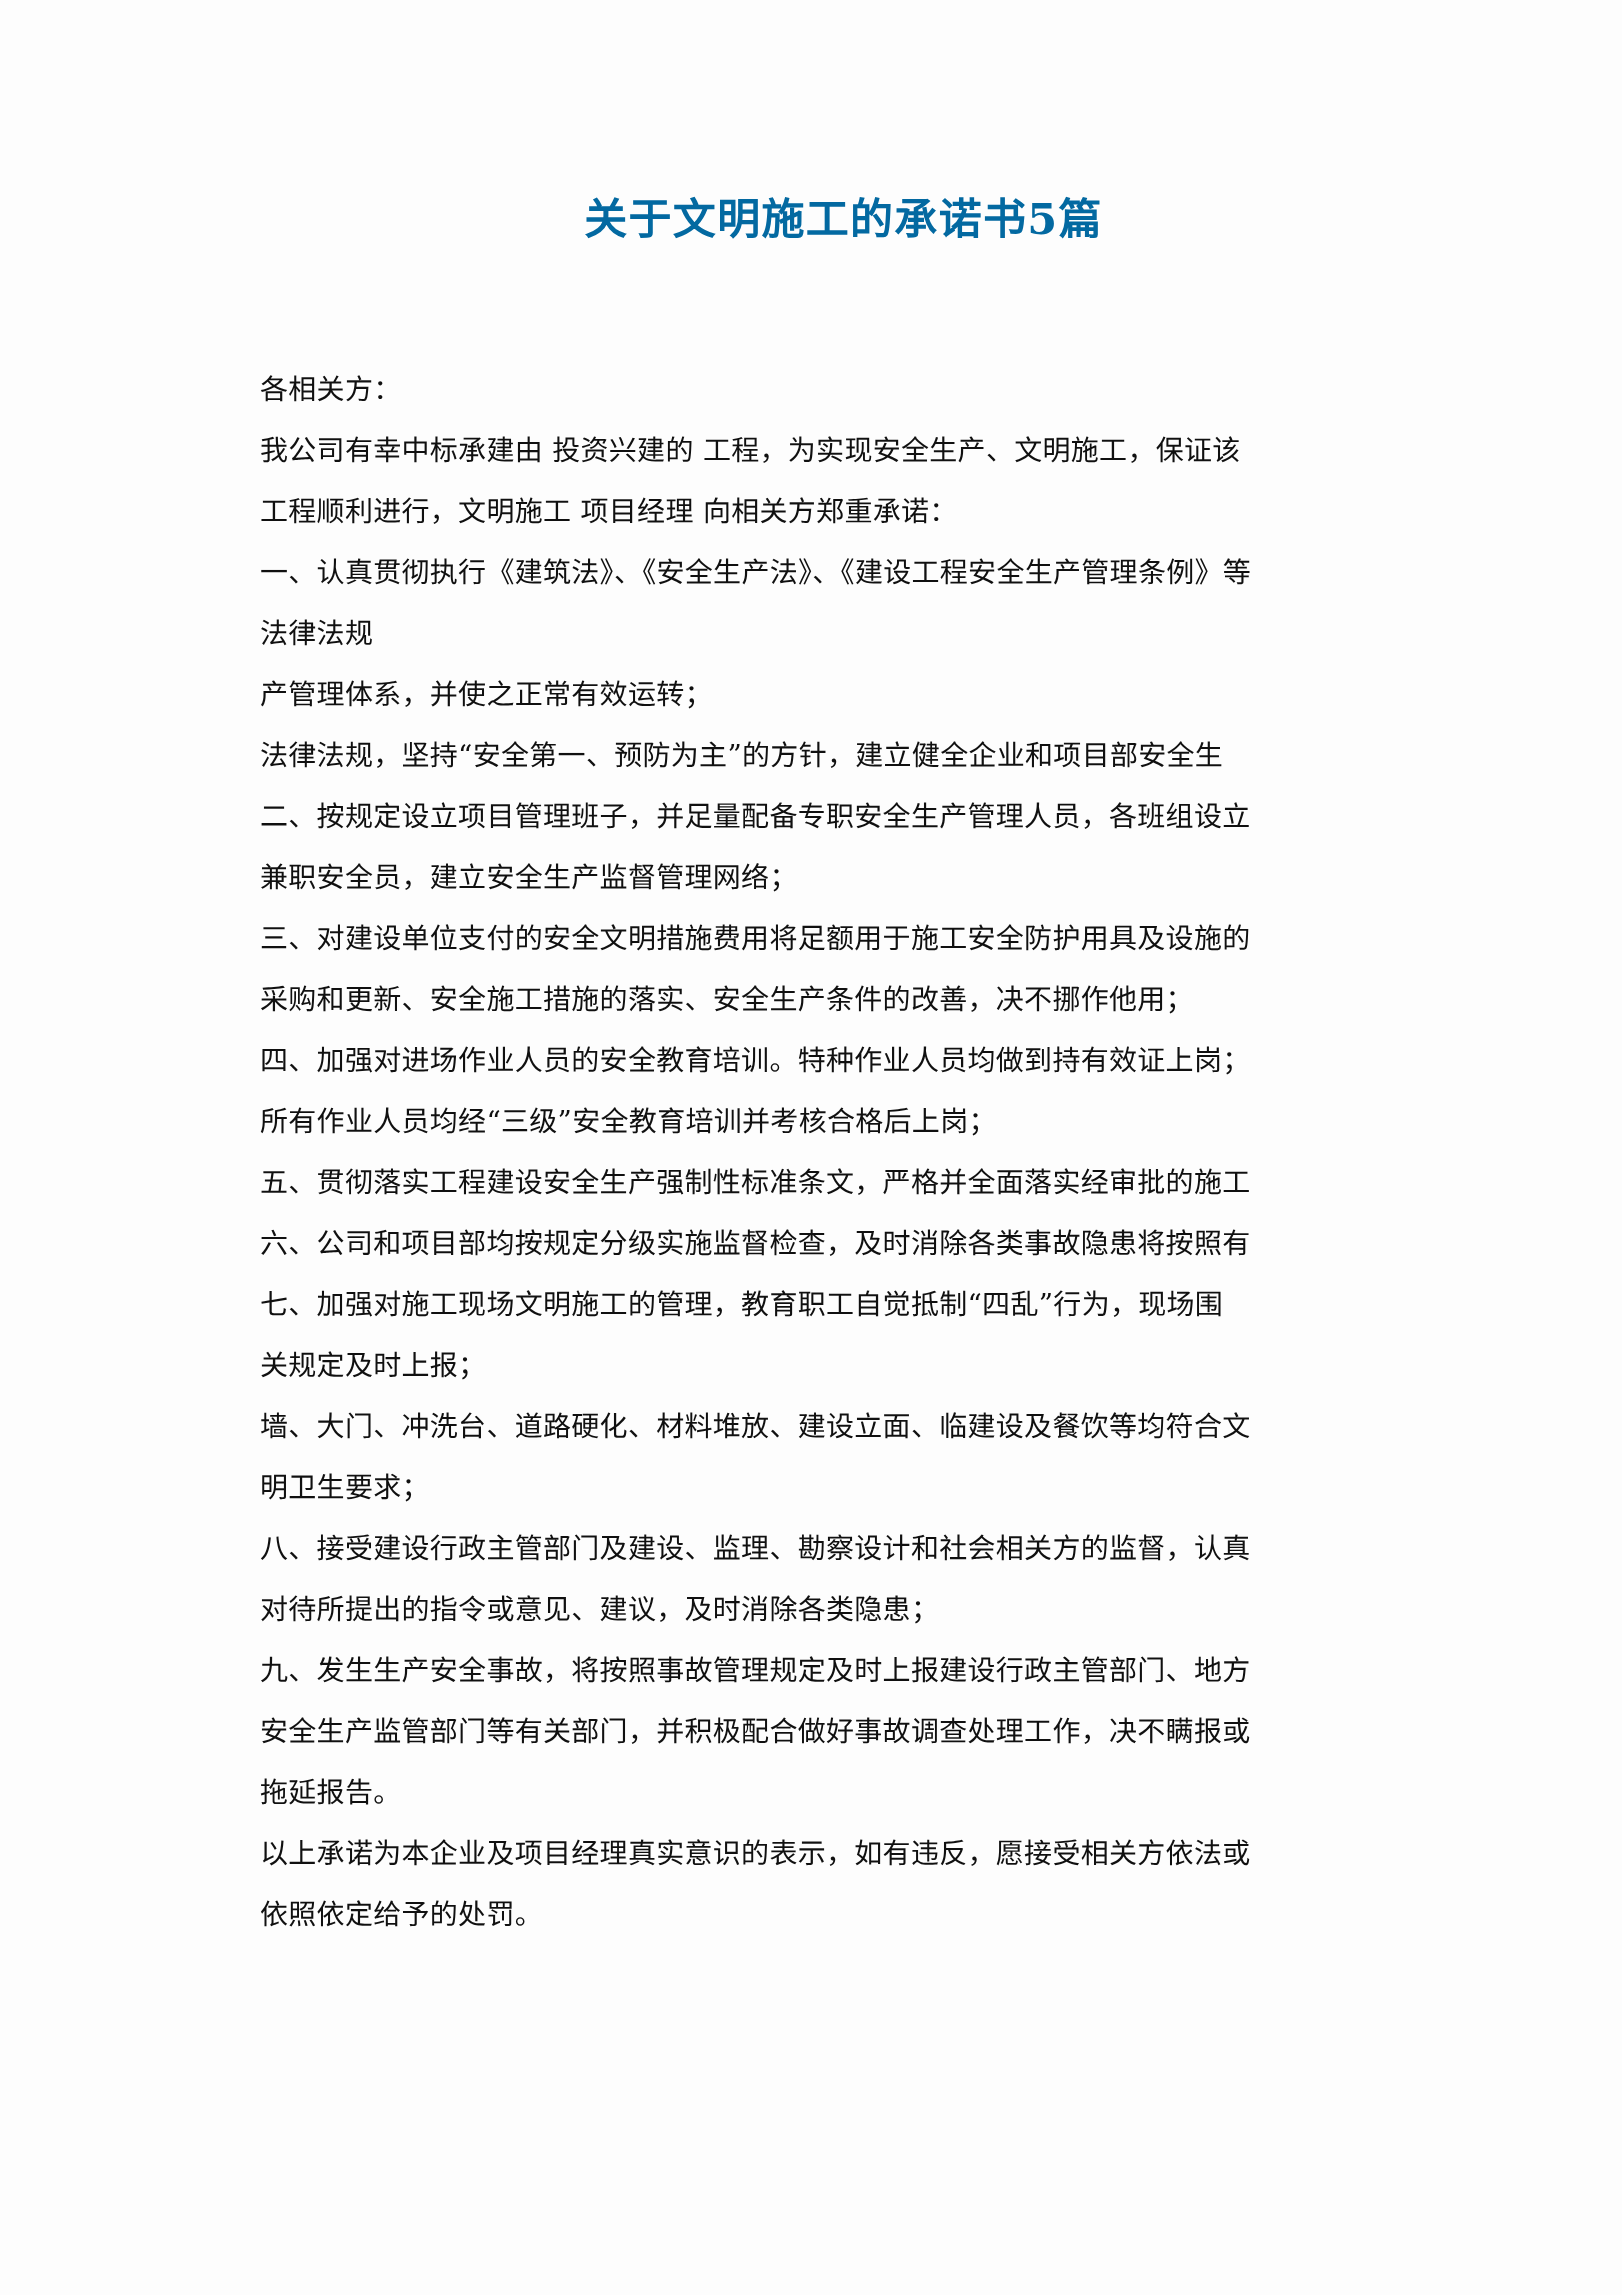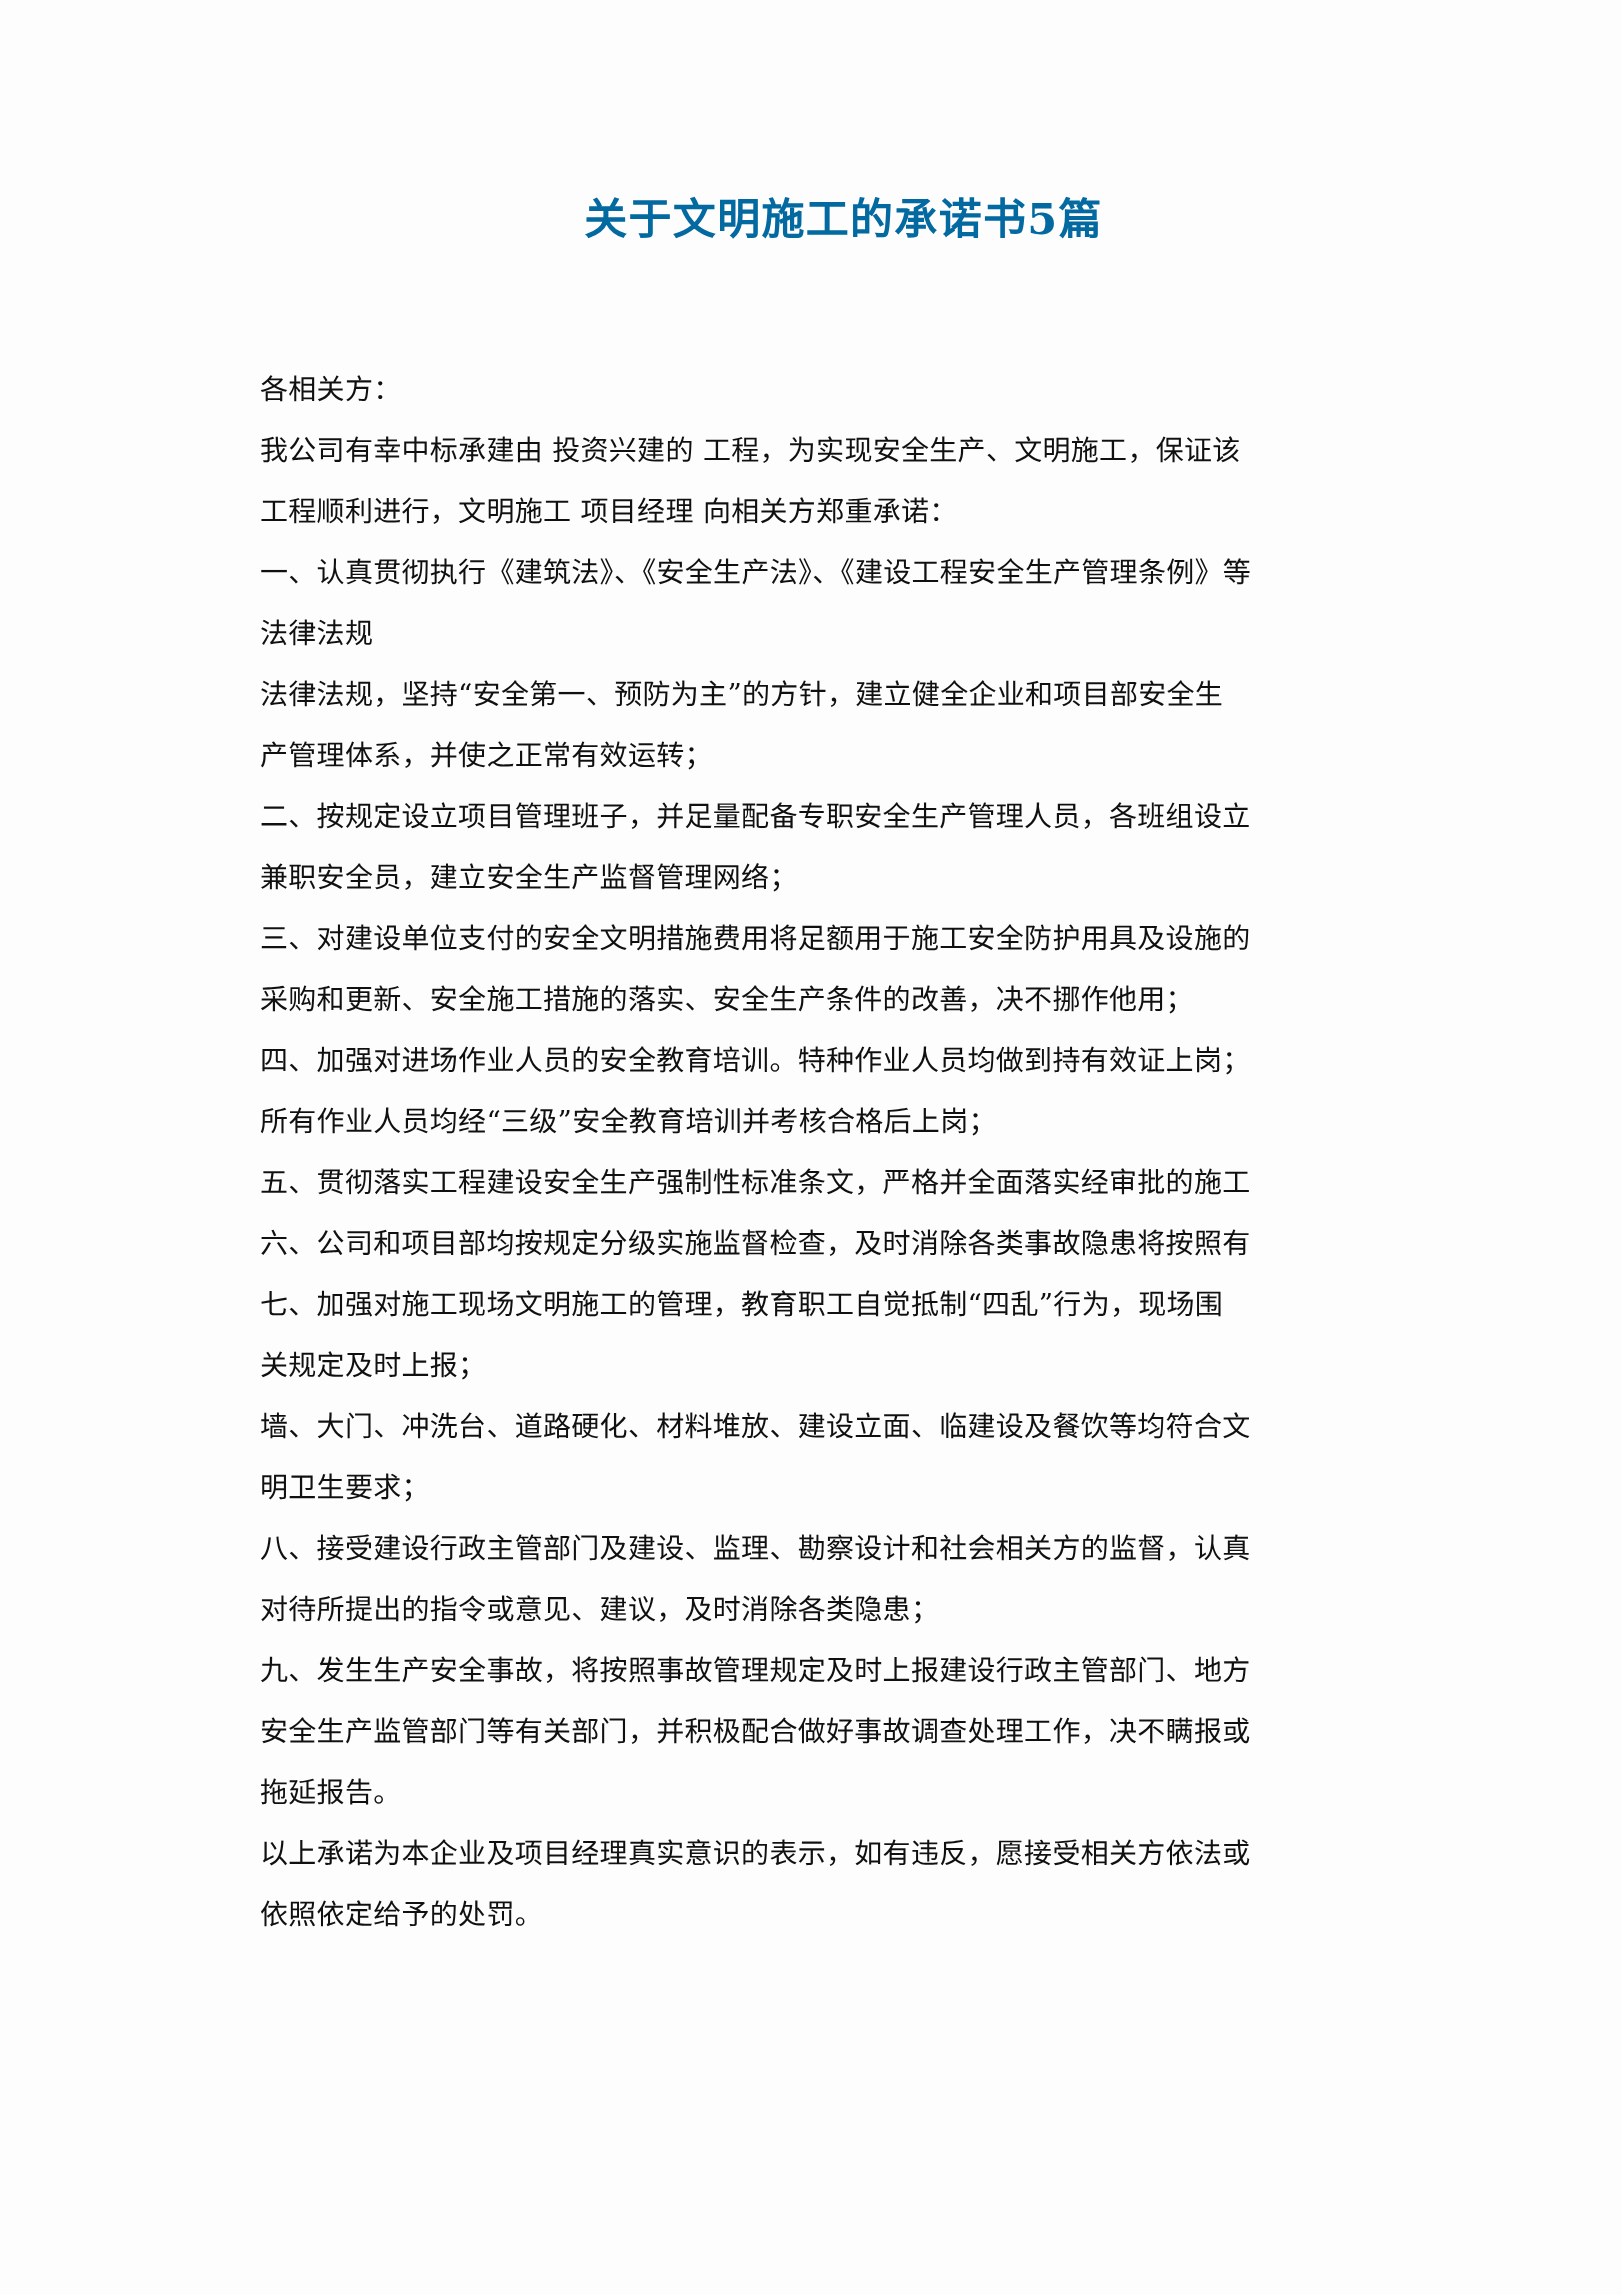--- a/index.html
+++ b/index.html
@@ -65,22 +65,22 @@
 <div class="page">
 
   <div class="doc-title">关于文明施工的承诺书5篇</div>
 
   <div class="body-block">
     <div class="doc-line">各相关方：</div>
     <div class="doc-line">我公司有幸中标承建由 投资兴建的 工程，为实现安全生产、文明施工，保证该</div>
     <div class="doc-line">工程顺利进行，文明施工 项目经理 向相关方郑重承诺：</div>
     <div class="doc-line">一、认真贯彻执行《建筑法》、《安全生产法》、《建设工程安全生产管理条例》等</div>
     <div class="doc-line">法律法规</div>
+    <div class="doc-line">产管理体系，并使之正常有效运转；</div>
     <div class="doc-line">法律法规，坚持“安全第一、预防为主”的方针，建立健全企业和项目部安全生</div>
-    <div class="doc-line">产管理体系，并使之正常有效运转；</div>
     <div class="doc-line">二、按规定设立项目管理班子，并足量配备专职安全生产管理人员，各班组设立</div>
     <div class="doc-line">兼职安全员，建立安全生产监督管理网络；</div>
     <div class="doc-line">三、对建设单位支付的安全文明措施费用将足额用于施工安全防护用具及设施的</div>
     <div class="doc-line">采购和更新、安全施工措施的落实、安全生产条件的改善，决不挪作他用；</div>
     <div class="doc-line">四、加强对进场作业人员的安全教育培训。特种作业人员均做到持有效证上岗；</div>
     <div class="doc-line">所有作业人员均经“三级”安全教育培训并考核合格后上岗；</div>
     <div class="doc-line">五、贯彻落实工程建设安全生产强制性标准条文，严格并全面落实经审批的施工</div>
     <div class="doc-line">六、公司和项目部均按规定分级实施监督检查，及时消除各类事故隐患将按照有</div>
     <div class="doc-line">七、加强对施工现场文明施工的管理，教育职工自觉抵制“四乱”行为，现场围</div>
     <div class="doc-line">关规定及时上报；</div>

